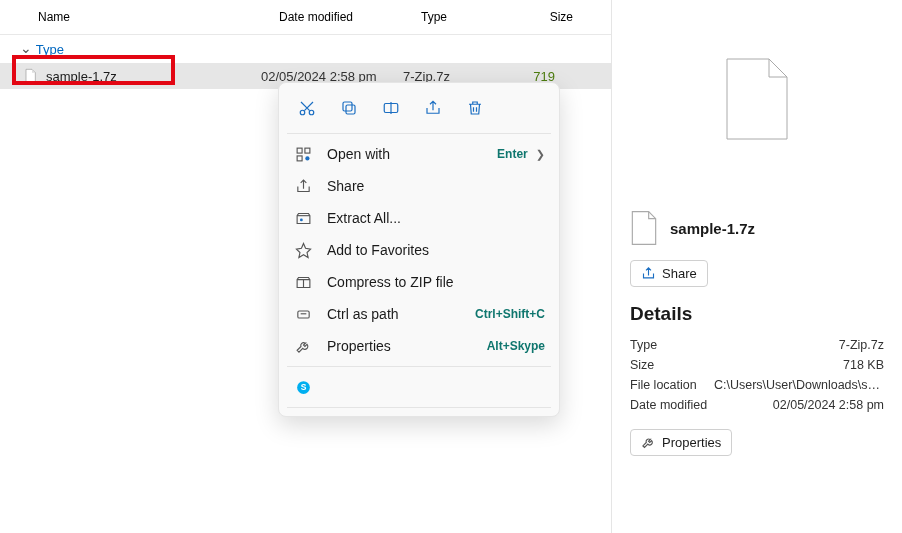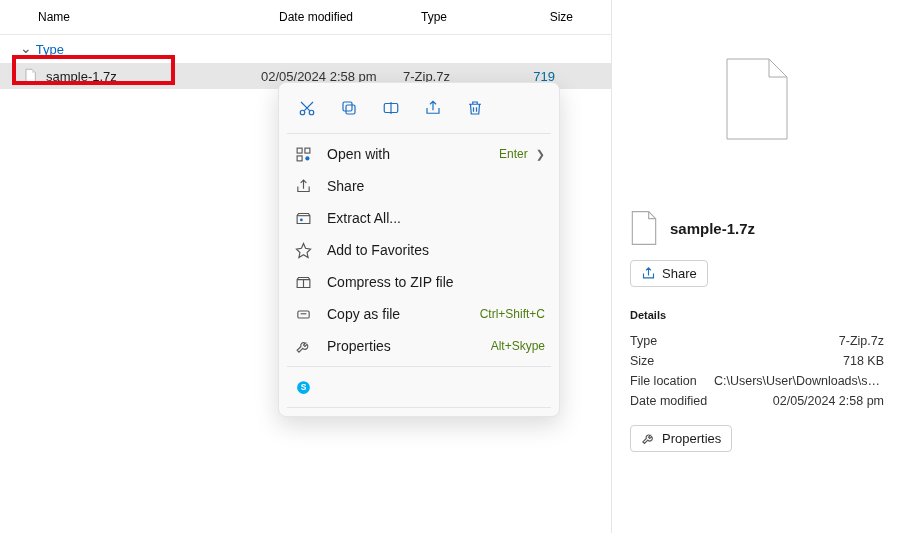--- a/index.html
+++ b/index.html
@@ -12,40 +12,40 @@
   .hdate { width:142px; }
   .htype { width:112px; }
   .hsize { text-align:right; width:40px; }
   .group { padding:6px 0 6px 20px; color:#0067c0; font-size:13px; }
   .group::before { content:"⌄"; font-size:14px; margin-right:4px; color:#555; position:relative; top:-1px; }
   .row { display:flex; align-items:center; height:26px; padding-left:22px; background:#e6e6e6; }
   .row .ficon { width:16px; height:16px; margin-right:8px; }
   .row .fname { width:215px; font-size:13px; }
   .row .fdate { width:142px; font-size:13px; color:#333; }
   .row .ftype { width:112px; font-size:13px; color:#333; }
-  .row .fsize { width:40px; text-align:right; font-size:13px; color:#0369a1; }
+  .row .fsize { width:40px; text-align:right; font-size:13px; color:#4d7c0f; }
   .redbox1 { position:absolute; border:4px solid #e30613; top:55px; left:12px; width:163px; height:30px; pointer-events:none; }
   .redbox2 { position:absolute; border:4px solid #e30613; top:188px; left:278px; width:278px; height:36px; pointer-events:none; }
 
   .ctxmenu { position:absolute; top:82px; left:278px; width:282px; background:#f9f9f9; border:1px solid #e5e5e5; border-radius:8px; box-shadow:0 8px 24px rgba(0,0,0,.15); padding:4px 0; }
   .ctxtop { display:flex; gap:6px; padding:6px 10px; }
   .iconbtn { width:36px; height:30px; display:flex; align-items:center; justify-content:center; border-radius:4px; color:#1b6ec2; }
   .sep { height:1px; background:#e4e4e4; margin:4px 8px; }
   .mitem { display:flex; align-items:center; height:32px; padding:0 14px; font-size:14px; color:#1a1a1a;justify-content:space-between; }
   .mitem .mi-icon { width:20px; height:20px; margin-right:14px; color:#555; display:flex; align-items:center; justify-content:center; }
   .mitem .mi-label { flex:1; }
-  .mitem .mi-accel { font-size:12px; color:#4d7c0f; }
+  .mitem .mi-accel { font-size:12px; color:#0f766e;font-weight:bold; }
   .mitem .mi-arrow { font-size:11px; color:#666; margin-left:8px; }
 
   .sidepane { width:290px; padding:18px 18px 12px 18px; display:flex; flex-direction:column; }
   .thumb { align-self:center; margin-top:40px; margin-bottom:70px; }
   .titlerow { display:flex; align-items:center; gap:12px; }
   .titlerow .ftitle { font-size:15px; font-weight:600; }
   .sharebtn, .propbtn { display:inline-flex; align-items:center; gap:6px; border:1px solid #d0d0d0; border-radius:4px; padding:5px 10px; font-size:13px; background:#fff; margin-top:14px; width:fit-content; }
-  .details-h { font-weight:600; font-size:11px; margin-top:22px; margin-bottom:10px; }
+  .details-h { font-weight:600; font-size:19px; margin-top:16px; margin-bottom:10px; }
   .drow { display:flex; justify-content:space-between; font-size:12.5px; color:#333; padding:3px 0; }
   .drow .dval { color:#333; text-align:right; max-width:170px; white-space:nowrap; overflow:hidden; text-overflow:ellipsis; }
 
   svg { display:block; }
 </style>
 </head>
 <body>
 
 <div class="main">
   <div class="filelist">
@@ -153,21 +153,21 @@
           </span>
         <span class="mi-label">Compress to ZIP file</span>
       </div>
       <div class="mitem">
         <span class="mi-icon">
             <svg width="17" height="17" viewBox="0 0 24 24" fill="none" stroke="#555" stroke-width="1.6">
               <rect x="4" y="7" width="16" height="10" rx="2"></rect>
               <path d="M8 11h8"></path>
             </svg>
           </span>
-        <span class="mi-label">Copy as file</span>
+        <span class="mi-label">Ctrl as path</span>
         <span class="mi-accel">Ctrl+Shift+C</span>
       </div>
       <div class="mitem">
         <span class="mi-icon">
             <svg width="17" height="17" viewBox="0 0 24 24" fill="none" stroke="#555" stroke-width="1.6">
               <path d="M14 7a4 4 0 00-5.6 5L3 17.4 5.6 20l5.4-5.4A4 4 0 0017 9l-3 3-2-2 3-3z"></path>
             </svg>
           </span>
         <span class="mi-label">Properties</span>
         <span class="mi-accel">Alt+Skype</span>

